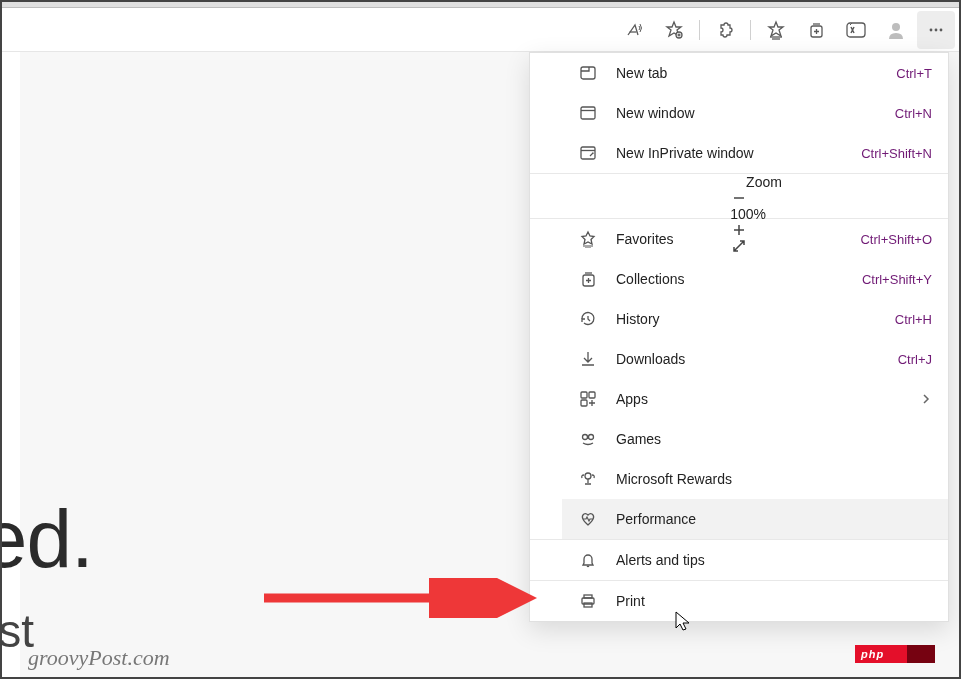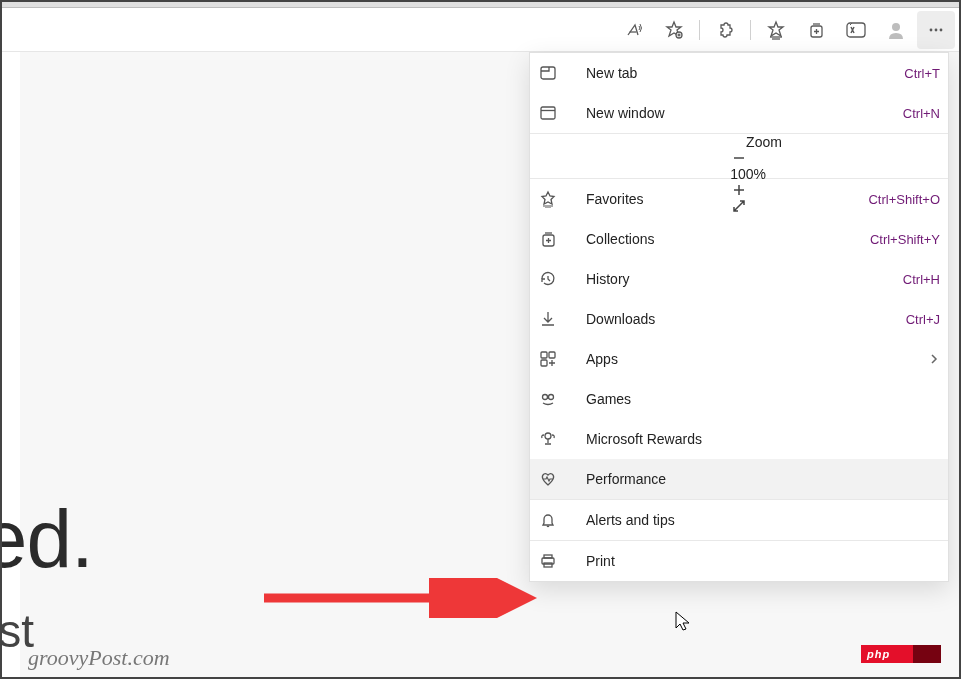--- a/index.html
+++ b/index.html
@@ -7,25 +7,25 @@
   .topstrip { height: 6px; background: #e0e0e0; border-bottom: 1px solid #bdbdbd; }
   .toolbar { height: 44px; background: #fff; border-bottom: 1px solid #e6e6e6; display: flex; align-items: center; justify-content: flex-end; padding-right: 4px; gap: 2px; }
   .toolbar .icon { width: 38px; height: 38px; display: flex; align-items: center; justify-content: center; border-radius: 4px; color: #5a5a5a; }
   .toolbar .icon.active { background: #ededed; }
   .toolbar .sep { width: 1px; height: 20px; background: #d0d0d0; margin: 0 4px; }
   .page { position: absolute; left: 18px; top: 50px; right: 0; bottom: 0; background: #f7f7f7; }
   .page-inner { position: absolute; left: -60px; top: 440px; font-weight: 400; color: #2b2b2b; }
   .page-inner .line1 { font-size: 82px; letter-spacing: -1px; }
   .page-inner .line2 { font-size: 46px; margin-top: 18px; font-weight: 300; color: #444; }
   .watermark { position: absolute; left: 26px; bottom: 6px; font-family: Georgia, serif; font-size: 22px; color: #777; font-style: italic; }
-  .php-badge { position: absolute; right: 18px; bottom: 14px; width: 80px; height: 18px; background: #e40f2a; color: #fff; font-size: 11px; font-style: italic; display: flex; align-items: center; padding-left: 6px; letter-spacing: 1px; font-weight: bold; }
+  .php-badge { position: absolute; right: 24px; bottom: 14px; width: 80px; height: 18px; background: #e40f2a; color: #fff; font-size: 11px; font-style: italic; display: flex; align-items: center; padding-left: 6px; letter-spacing: 1px; font-weight: bold; }
   .php-badge .dark { position: absolute; right: 0; top: 0; bottom: 0; width: 28px; background: #760211; }
 
   .menu { position: absolute; right: 10px; top: 50px; width: 420px; background: #fff; border: 1px solid #e0e0e0; box-shadow: 0 8px 24px rgba(0,0,0,0.12); font-size: 14px; color: #222; }
-  .menu-row { display: flex; align-items: center; height: 40px; padding: 0 8px; gap: 28px; cursor: default; }
+  .menu-row { display: flex; align-items: center; height: 40px; padding: 0 16px; gap: 18px; cursor: default; margin-left: 32px; }
   .menu-row.hover { background: #f2f2f2; }
   .menu-row .mi { width: 20px; height: 20px; display: flex; align-items: center; justify-content: center; flex-shrink: 0; color: #555; }
   .menu-row .label { flex: 1; }
   .menu-row .shortcut { color: #701a75; font-size: 13px; }
   .menu-row .chev { color: #666; }
   .menu-divider { height: 1px; background: #e8e8e8; margin: 0; }
   .zoom-row { display: flex; align-items: center; height: 46px; border-top: 1px solid #e8e8e8; border-bottom: 1px solid #e8e8e8; flex-direction: column; }
   .zoom-row .zlabel { padding-left: 50px; flex: 1; color: #222; }
   .zoom-row .zbtn { width: 46px; height: 46px; display: flex; align-items: center; justify-content: center; color: #444; }
   .zoom-row .zsep { width: 1px; height: 46px; background: #e8e8e8; }
@@ -125,20 +125,31 @@
     <span class="mi">
       <svg width="18" height="18" viewBox="0 0 18 18" fill="none" stroke="#555" stroke-width="1.3">
           <rect x="2" y="3" width="14" height="12" rx="1.5"></rect>
           <path d="M2 6.5 H16"></path>
         </svg>
     </span>
     <span class="label">New window</span>
     <span class="shortcut">Ctrl+N</span>
   </div>
 
+  <div class="menu-row">
+    <span class="mi">
+      <svg width="18" height="18" viewBox="0 0 18 18" fill="none" stroke="#555" stroke-width="1.3">
+          <rect x="2" y="3" width="14" height="12" rx="1.5"></rect>
+          <path d="M2 6.5 H16"></path>
+          <path d="M11 12 L14 9 M14 10 V9 H13" stroke-width="1.2"></path>
+        </svg>
+    </span>
+    <span class="label">New InPrivate window</span>
+    <span class="shortcut">Ctrl+Shift+N</span>
+  </div>
 
   <div class="zoom-row">
     <span class="zlabel">Zoom</span>
     <div class="zbtn">
       <svg width="16" height="16" viewBox="0 0 16 16" stroke="#444" stroke-width="1.5">
           <path d="M3 8 H13"></path>
         </svg>
     </div>
     <span class="zval">100%</span>
     <div class="zbtn">

